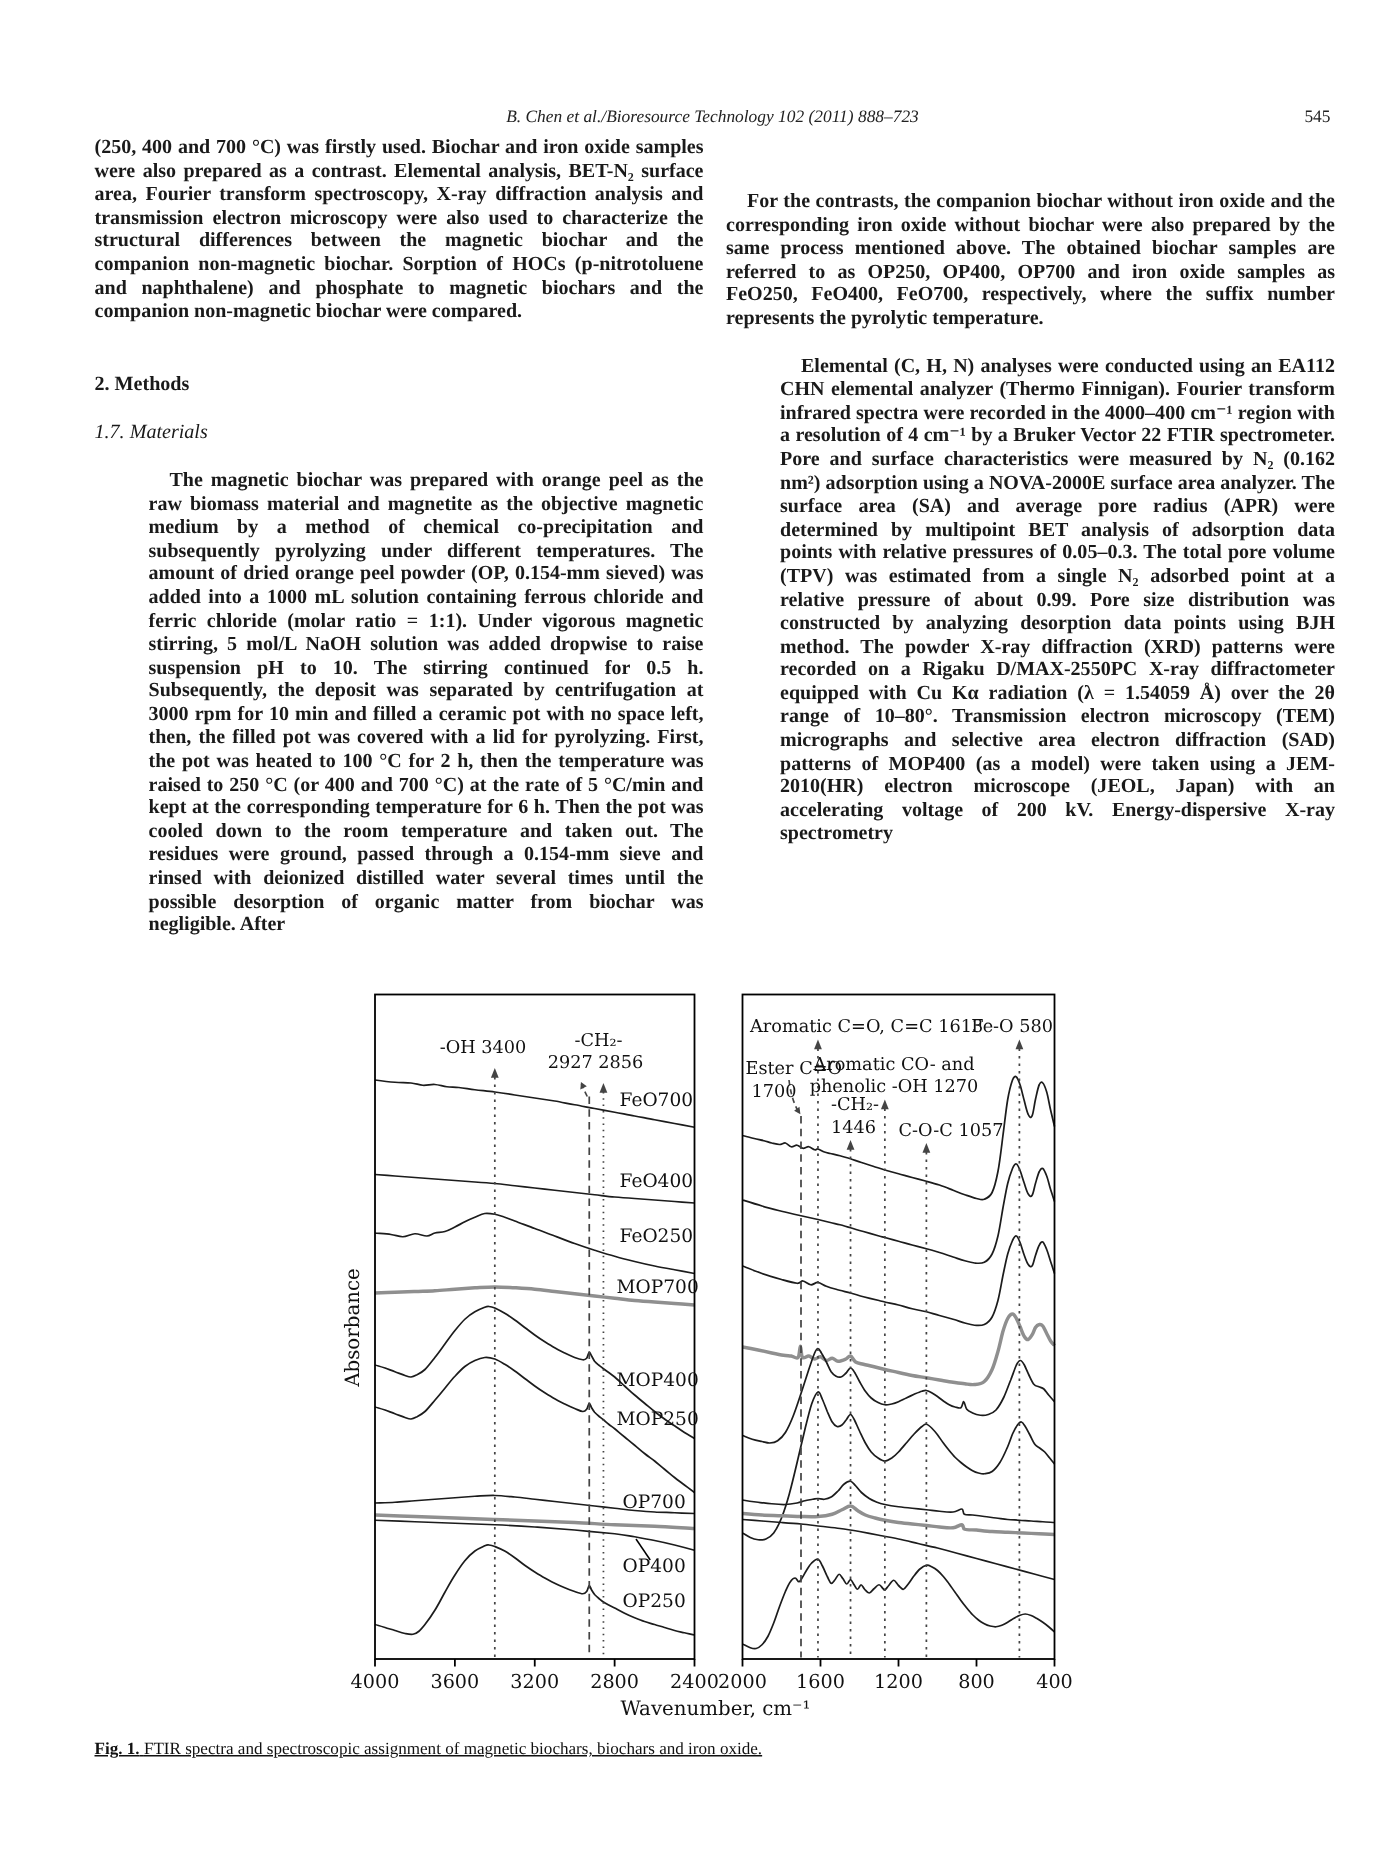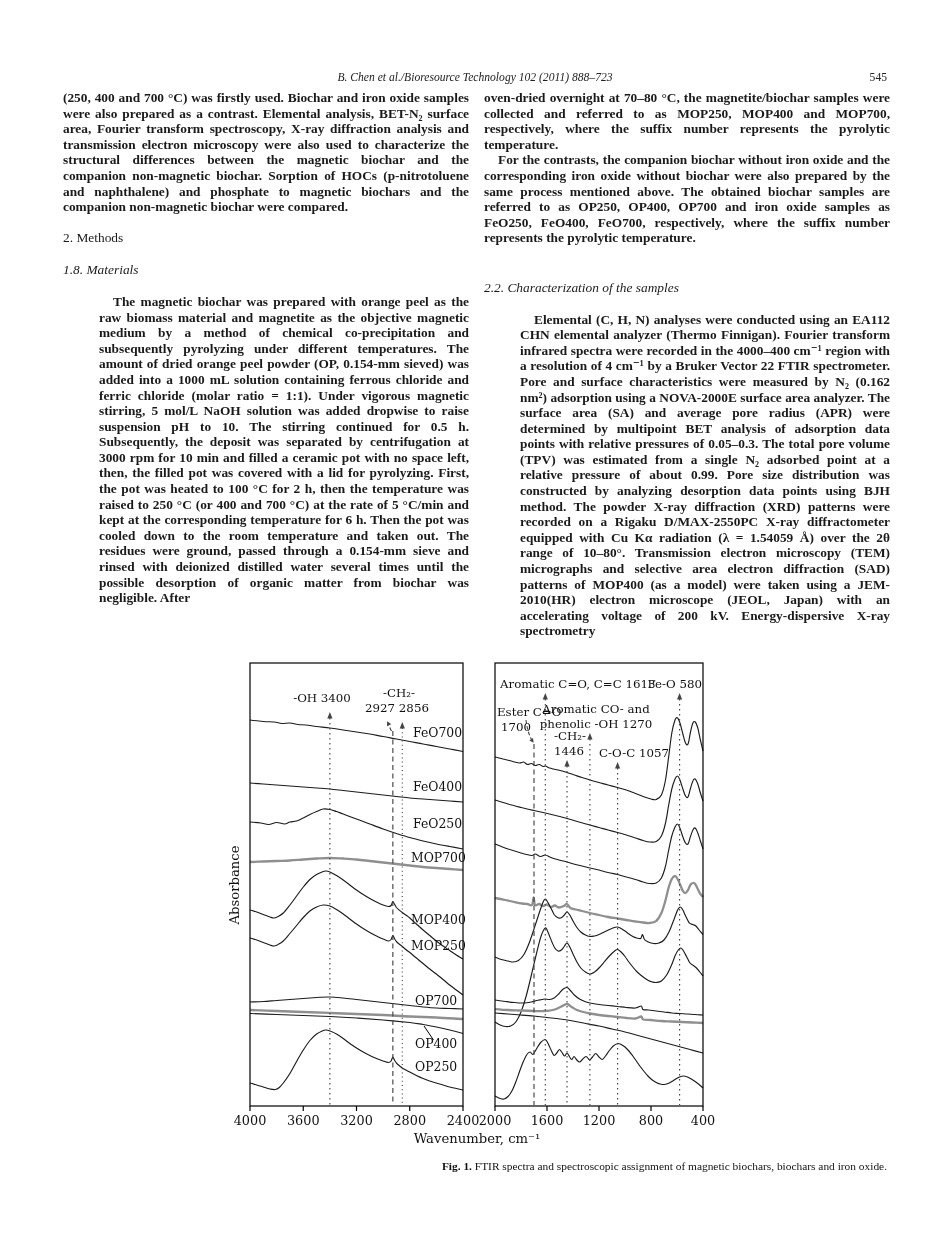--- a/index.html
+++ b/index.html
@@ -6,52 +6,50 @@
   body{width:925px;height:1234px;background:#ffffff;position:relative;
        font-family:"Liberation Serif","DejaVu Serif",serif;color:#1a1a1a;}
   .running-head{position:absolute;top:71px;left:63px;width:824px;
        font-size:11.6px;font-style:italic;text-align:center;color:#222;}
   .rh-num{position:absolute;right:0;top:0;font-style:normal;}
   .col{position:absolute;top:90px;width:406px;font-size:13.35px;line-height:15.6px;
        text-align:justify;}
   .col-left{left:63px;}
   .col-right{left:484px;}
   p{margin:0;font-weight:bold;}
-  p.ind{text-indent:14px;}
+  p.ind{text-indent:14px;margin-top:36px;}
   p.mt{margin-top:16px;margin-left:36px;}
-  .col h2{font-size:13.4px;margin:15px 0 0 0;font-weight:normal;}
+  .col h2{font-size:13.4px;margin:33px 0 0 0;font-weight:bold;}
   .col h3{font-size:13.4px;margin:17px 0 0 0;font-weight:normal;font-style:italic;}
   .col h3.big-gap{margin-top:34px;}
   #fig-svg{position:absolute;left:0;top:0;}
   .ann{font-size:11.8px;font-family:"DejaVu Serif","Liberation Serif",serif;fill:#111;}
   .tick{font-size:12.8px;fill:#111;font-family:"DejaVu Serif","Liberation Serif",serif;}
   .slabel{font-size:12.4px;fill:#111;font-family:"DejaVu Serif","Liberation Serif",serif;}
   .axis{font-size:13.2px;fill:#111;font-family:"DejaVu Serif","Liberation Serif",serif;}
-  .caption{position:absolute;top:1160px;left:63px;width:824px;text-align:right;
-       font-size:11.4px;color:#111;}
+  .caption{position:absolute;top:1160px;left:63px;width:824px;text-align:left;
+       font-size:11.4px;color:#111;text-decoration:underline;}
 </style>
 </head>
 <body>
 
 <div class="running-head">
   <span>B. Chen et al./Bioresource Technology 102 (2011) 888–723</span>
   <span class="rh-num">545</span>
 </div>
 
 <div class="col col-left">
   <p>(250, 400 and 700 °C) was firstly used. Biochar and iron oxide samples were also prepared as a contrast. Elemental analysis, BET-N₂ surface area, Fourier transform spectroscopy, X-ray diffraction analysis and transmission electron microscopy were also used to characterize the structural differences between the magnetic biochar and the companion non-magnetic biochar. Sorption of HOCs (p-nitrotoluene and naphthalene) and phosphate to magnetic biochars and the companion non-magnetic biochar were compared.</p>
   <h2>2. Methods</h2>
-  <h3>1.8. Materials</h3>
+  <h3>1.7. Materials</h3>
   <p class="ind mt">The magnetic biochar was prepared with orange peel as the raw biomass material and magnetite as the objective magnetic medium by a method of chemical co-precipitation and subsequently pyrolyzing under different temperatures. The amount of dried orange peel powder (OP, 0.154-mm sieved) was added into a 1000 mL solution containing ferrous chloride and ferric chloride (molar ratio = 1:1). Under vigorous magnetic stirring, 5 mol/L NaOH solution was added dropwise to raise suspension pH to 10. The stirring continued for 0.5 h. Subsequently, the deposit was separated by centrifugation at 3000 rpm for 10 min and filled a ceramic pot with no space left, then, the filled pot was covered with a lid for pyrolyzing. First, the pot was heated to 100 °C for 2 h, then the temperature was raised to 250 °C (or 400 and 700 °C) at the rate of 5 °C/min and kept at the corresponding temperature for 6 h. Then the pot was cooled down to the room temperature and taken out. The residues were ground, passed through a 0.154-mm sieve and rinsed with deionized distilled water several times until the possible desorption of organic matter from biochar was negligible. After</p>
 </div>
 
 <div class="col col-right">
-  <p>oven-dried overnight at 70–80 °C, the magnetite/biochar samples were collected and referred to as MOP250, MOP400 and MOP700, respectively, where the suffix number represents the pyrolytic temperature.</p>
   <p class="ind">For the contrasts, the companion biochar without iron oxide and the corresponding iron oxide without biochar were also prepared by the same process mentioned above. The obtained biochar samples are referred to as OP250, OP400, OP700 and iron oxide samples as FeO250, FeO400, FeO700, respectively, where the suffix number represents the pyrolytic temperature.</p>
-  <h3 class="big-gap">2.2. Characterization of the samples</h3>
   <p class="ind mt">Elemental (C, H, N) analyses were conducted using an EA112 CHN elemental analyzer (Thermo Finnigan). Fourier transform infrared spectra were recorded in the 4000–400 cm⁻¹ region with a resolution of 4 cm⁻¹ by a Bruker Vector 22 FTIR spectrometer. Pore and surface characteristics were measured by N₂ (0.162 nm²) adsorption using a NOVA-2000E surface area analyzer. The surface area (SA) and average pore radius (APR) were determined by multipoint BET analysis of adsorption data points with relative pressures of 0.05–0.3. The total pore volume (TPV) was estimated from a single N₂ adsorbed point at a relative pressure of about 0.99. Pore size distribution was constructed by analyzing desorption data points using BJH method. The powder X-ray diffraction (XRD) patterns were recorded on a Rigaku D/MAX-2550PC X-ray diffractometer equipped with Cu Kα radiation (λ = 1.54059 Å) over the 2θ range of 10–80°. Transmission electron microscopy (TEM) micrographs and selective area electron diffraction (SAD) patterns of MOP400 (as a model) were taken using a JEM-2010(HR) electron microscope (JEOL, Japan) with an accelerating voltage of 200 kV. Energy-dispersive X-ray spectrometry</p>
 </div>
 
 <svg id="fig-svg" width="925" height="1234" viewBox="0 0 925 1234">
     <path d="M 250.0 720.0 C 252.2 720.3, 259.3 721.2, 263.3 721.5 C 267.3 721.8, 270.9 721.7, 274.0 722.0 C 277.1 722.3, 279.3 723.3, 281.9 723.5 C 284.6 723.7, 287.3 722.8, 289.9 723.0 C 292.6 723.2, 295.3 724.2, 297.9 724.5 C 300.6 724.8, 302.8 724.7, 305.9 725.0 C 309.0 725.3, 312.6 726.0, 316.6 726.5 C 320.6 727.0, 325.4 727.4, 329.9 728.0 C 334.3 728.6, 338.8 729.3, 343.2 730.0 C 347.6 730.7, 352.1 731.3, 356.5 732.0 C 360.9 732.7, 365.4 733.3, 369.8 734.0 C 374.3 734.8, 378.7 735.7, 383.1 736.5 C 387.6 737.3, 392.0 738.2, 396.4 739.0 C 400.9 739.8, 405.3 740.7, 409.8 741.5 C 414.2 742.3, 418.6 743.2, 423.1 744.0 C 427.5 744.8, 431.9 745.7, 436.4 746.5 C 440.8 747.3, 445.3 748.2, 449.7 749.0 C 454.1 749.8, 460.8 751.1, 463.0 751.5" fill="none" stroke="#1c1c1c" stroke-width="1.15"></path>
     <path d="M 250.0 783.0 C 252.2 783.2, 258.9 783.7, 263.3 784.0 C 267.8 784.3, 272.2 784.7, 276.6 785.0 C 281.1 785.3, 285.5 785.7, 289.9 786.0 C 294.4 786.3, 298.8 786.7, 303.3 787.0 C 307.7 787.3, 312.1 787.7, 316.6 788.0 C 321.0 788.3, 325.4 788.6, 329.9 789.0 C 334.3 789.4, 338.8 790.0, 343.2 790.5 C 347.6 791.0, 352.1 791.5, 356.5 792.0 C 360.9 792.5, 365.4 793.0, 369.8 793.5 C 374.3 794.0, 378.7 794.5, 383.1 795.0 C 387.6 795.5, 392.0 796.0, 396.4 796.5 C 400.9 797.0, 405.3 797.6, 409.8 798.0 C 414.2 798.4, 418.6 798.7, 423.1 799.0 C 427.5 799.3, 431.9 799.7, 436.4 800.0 C 440.8 800.3, 445.3 800.7, 449.7 801.0 C 454.1 801.3, 460.8 801.8, 463.0 802.0" fill="none" stroke="#1c1c1c" stroke-width="1.15"></path>
     <path d="M 250.0 822.0 C 251.8 822.2, 257.5 822.6, 260.6 823.0 C 263.8 823.4, 266.0 824.6, 268.6 824.5 C 271.3 824.4, 274.0 822.6, 276.6 822.5 C 279.3 822.4, 282.4 824.1, 284.6 824.0 C 286.8 823.9, 287.9 822.5, 289.9 822.0 C 291.9 821.5, 294.4 821.7, 296.6 821.0 C 298.8 820.3, 301.0 819.1, 303.3 818.0 C 305.5 816.9, 307.7 815.6, 309.9 814.5 C 312.1 813.4, 314.3 812.4, 316.6 811.5 C 318.8 810.6, 321.0 809.3, 323.2 809.0 C 325.4 808.7, 327.7 809.1, 329.9 809.5 C 332.1 809.9, 334.3 810.8, 336.5 811.5 C 338.8 812.3, 339.9 812.8, 343.2 814.0 C 346.5 815.3, 352.1 817.3, 356.5 819.0 C 360.9 820.7, 365.4 822.3, 369.8 824.0 C 374.3 825.7, 378.7 827.4, 383.1 829.0 C 387.6 830.6, 392.0 832.1, 396.4 833.5 C 400.9 834.9, 405.3 836.3, 409.8 837.5 C 414.2 838.8, 418.6 839.9, 423.1 841.0 C 427.5 842.1, 431.9 843.1, 436.4 844.0 C 440.8 844.9, 445.3 845.7, 449.7 846.5 C 454.1 847.3, 460.8 848.6, 463.0 849.0" fill="none" stroke="#1c1c1c" stroke-width="1.15"></path>
     <path d="M 250.0 862.0 C 252.2 861.9, 258.9 861.7, 263.3 861.5 C 267.8 861.3, 272.2 861.2, 276.6 861.0 C 281.1 860.8, 285.5 860.8, 289.9 860.5 C 294.4 860.3, 298.8 859.8, 303.3 859.5 C 307.7 859.2, 312.1 858.8, 316.6 858.5 C 321.0 858.3, 325.4 858.0, 329.9 858.0 C 334.3 858.0, 338.8 858.3, 343.2 858.5 C 347.6 858.8, 352.1 859.1, 356.5 859.5 C 360.9 859.9, 365.4 860.5, 369.8 861.0 C 374.3 861.5, 378.7 862.0, 383.1 862.5 C 387.6 863.0, 392.0 863.5, 396.4 864.0 C 400.9 864.5, 405.3 865.0, 409.8 865.5 C 414.2 866.0, 418.6 866.6, 423.1 867.0 C 427.5 867.4, 431.9 867.7, 436.4 868.0 C 440.8 868.3, 445.3 868.7, 449.7 869.0 C 454.1 869.3, 460.8 869.8, 463.0 870.0" fill="none" stroke="#8f8f8f" stroke-width="2.3"></path>
     <path d="M 250.0 910.0 C 251.1 910.3, 254.4 911.3, 256.7 912.0 C 258.9 912.8, 261.1 913.7, 263.3 914.5 C 265.5 915.3, 268.2 916.4, 270.0 917.0 C 271.7 917.6, 272.6 918.1, 274.0 918.0 C 275.3 917.9, 276.4 917.3, 278.0 916.5 C 279.5 915.7, 281.3 914.9, 283.3 913.0 C 285.3 911.1, 287.7 907.8, 289.9 905.0 C 292.2 902.2, 294.4 899.0, 296.6 896.0 C 298.8 893.0, 301.0 889.8, 303.3 887.0 C 305.5 884.3, 307.7 881.6, 309.9 879.5 C 312.1 877.4, 314.3 875.8, 316.6 874.5 C 318.8 873.2, 321.7 872.1, 323.2 871.5 C 324.8 870.9, 324.8 870.9, 325.9 871.0 C 327.0 871.1, 328.1 871.3, 329.9 872.0 C 331.6 872.8, 334.3 874.2, 336.5 875.5 C 338.8 876.8, 341.0 878.4, 343.2 880.0 C 345.4 881.6, 347.6 883.3, 349.8 885.0 C 352.1 886.7, 354.3 888.4, 356.5 890.0 C 358.7 891.6, 360.9 893.1, 363.2 894.5 C 365.4 895.9, 367.6 897.3, 369.8 898.5 C 372.0 899.8, 374.3 900.9, 376.5 902.0 C 378.7 903.1, 381.1 904.3, 383.1 905.0 C 385.1 905.8, 387.1 906.4, 388.5 906.5 C 389.8 906.6, 390.4 906.3, 391.1 905.5 C 391.8 904.7, 392.3 901.8, 392.8 901.5 C 393.4 901.3, 393.8 903.0, 394.4 904.0 C 395.0 905.0, 395.7 906.5, 396.4 907.5 C 397.2 908.5, 398.1 909.2, 399.1 910.0 C 400.1 910.8, 401.2 911.7, 402.3 912.5 C 403.4 913.3, 404.5 914.1, 405.8 915.0 C 407.0 915.9, 408.0 916.5, 409.8 918.0 C 411.5 919.5, 414.2 922.0, 416.4 924.0 C 418.6 926.0, 420.8 928.1, 423.1 930.0 C 425.3 931.9, 427.5 933.7, 429.7 935.5 C 431.9 937.3, 434.2 939.3, 436.4 941.0 C 438.6 942.8, 440.8 944.4, 443.0 946.0 C 445.3 947.6, 447.5 949.0, 449.7 950.5 C 451.9 952.0, 454.1 953.6, 456.3 955.0 C 458.6 956.4, 461.9 958.3, 463.0 959.0" fill="none" stroke="#1c1c1c" stroke-width="1.15"></path>
     <path d="M 250.0 938.0 C 251.1 938.3, 254.4 939.3, 256.7 940.0 C 258.9 940.8, 261.1 941.7, 263.3 942.5 C 265.5 943.3, 268.2 944.4, 270.0 945.0 C 271.7 945.6, 272.6 946.1, 274.0 946.0 C 275.3 945.9, 276.4 945.3, 278.0 944.5 C 279.5 943.7, 281.3 942.8, 283.3 941.0 C 285.3 939.2, 287.7 936.1, 289.9 933.5 C 292.2 930.9, 294.4 928.2, 296.6 925.5 C 298.8 922.8, 301.0 919.9, 303.3 917.5 C 305.5 915.1, 307.7 912.8, 309.9 911.0 C 312.1 909.3, 314.3 908.0, 316.6 907.0 C 318.8 906.0, 321.0 905.2, 323.2 905.0 C 325.4 904.8, 327.7 905.3, 329.9 906.0 C 332.1 906.8, 334.3 908.2, 336.5 909.5 C 338.8 910.8, 341.0 912.4, 343.2 914.0 C 345.4 915.6, 347.6 917.3, 349.8 919.0 C 352.1 920.7, 354.3 922.4, 356.5 924.0 C 358.7 925.6, 360.9 927.1, 363.2 928.5 C 365.4 929.9, 367.6 931.3, 369.8 932.5 C 372.0 933.8, 374.3 934.9, 376.5 936.0 C 378.7 937.1, 381.1 938.2, 383.1 939.0 C 385.1 939.8, 387.1 940.9, 388.5 941.0 C 389.8 941.1, 390.4 940.4, 391.1 939.5 C 391.8 938.6, 392.3 935.7, 392.8 935.5 C 393.4 935.3, 393.8 937.5, 394.4 938.5 C 395.0 939.5, 395.7 940.6, 396.4 941.5 C 397.2 942.4, 398.1 943.2, 399.1 944.0 C 400.1 944.8, 401.2 945.6, 402.3 946.5 C 403.4 947.4, 404.5 948.5, 405.8 949.5 C 407.0 950.5, 408.0 951.1, 409.8 952.5 C 411.5 953.9, 414.2 956.2, 416.4 958.0 C 418.6 959.8, 420.8 961.7, 423.1 963.5 C 425.3 965.3, 427.5 967.3, 429.7 969.0 C 431.9 970.8, 434.2 972.3, 436.4 974.0 C 438.6 975.8, 440.8 977.7, 443.0 979.5 C 445.3 981.3, 447.5 983.3, 449.7 985.0 C 451.9 986.8, 454.1 988.3, 456.3 990.0 C 458.6 991.7, 461.9 994.2, 463.0 995.0" fill="none" stroke="#1c1c1c" stroke-width="1.15"></path>

